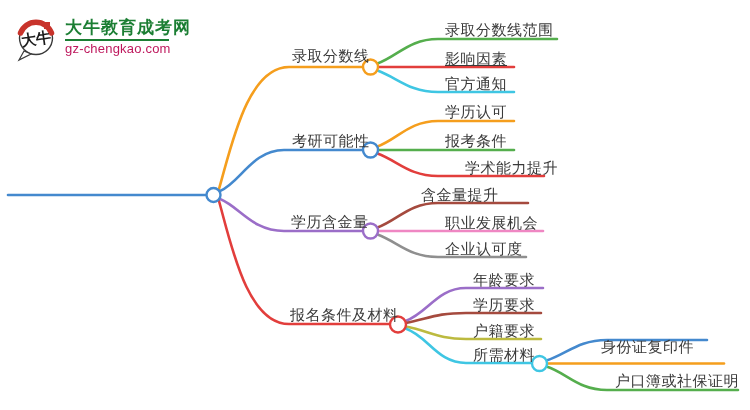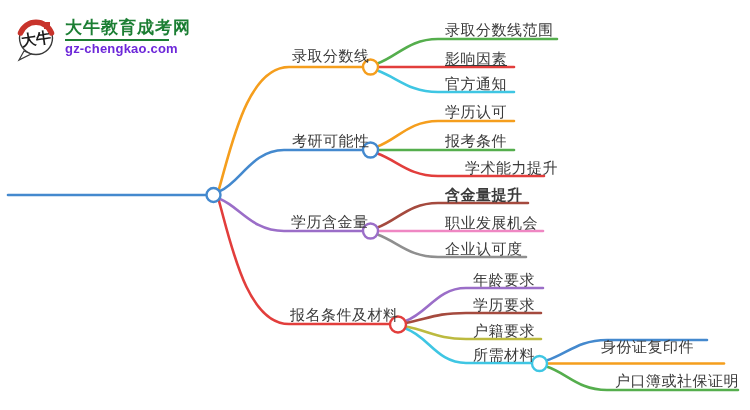--- a/index.html
+++ b/index.html
@@ -12,21 +12,21 @@
     position:absolute;white-space:nowrap;color:#3A3A3A;
     font-size:15px;line-height:15px;letter-spacing:0.5px;
   }
   .root-label{font-size:15px;letter-spacing:0.3px;}
   
   .logo{position:absolute;left:12px;top:12px;display:flex;align-items:center;}
   .logo-icon{width:48px;height:50px;flex:0 0 auto;}
   .logo-text{margin-left:5px;display:flex;flex-direction:column;}
   .logo-name{font-size:17px;font-weight:bold;color:#1B7E33;letter-spacing:1px;line-height:19px;}
   .logo-sep{height:2px;background:#1B7E33;margin:2px 0 1px 0;width:104px;}
-  .logo-url{font-size:13px;font-weight:bold;color:#6d28d9;line-height:14px;letter-spacing:0.2px;}
+  .logo-url{font-size:13px;font-weight:normal;color:#be185d;line-height:14px;letter-spacing:0.2px;}
 </style>
 </head>
 <body>
 
 <div class="stage">
 
   <svg class="links" width="750" height="410" viewBox="0 0 750 410" fill="none" stroke-linecap="round">
 
     <path d="M 8 195 L 206.5 195" stroke-width="2.6" stroke="#4489CE"></path>
 
@@ -86,21 +86,21 @@
   <div class="label" style="left:290px;top:307px;">报名条件及材料</div>
 
   <div class="label" style="left:445px;top:22px;">录取分数线范围</div>
   <div class="label" style="left:445px;top:51px;text-decoration:underline;">影响因素</div>
   <div class="label" style="left:445px;top:76px;">官方通知</div>
 
   <div class="label" style="left:445px;top:104px;">学历认可</div>
   <div class="label" style="left:445px;top:133px;">报考条件</div>
   <div class="label" style="left:445px;top:160px;margin-left:20px;">学术能力提升</div>
 
-  <div class="label" style="left:445px;top:187px;font-weight:bold;">含金量提升</div>
+  <div class="label" style="left:421px;top:187px;">含金量提升</div>
   <div class="label" style="left:445px;top:215px;">职业发展机会</div>
   <div class="label" style="left:445px;top:241px;">企业认可度</div>
 
   <div class="label" style="left:473px;top:272px;">年龄要求</div>
   <div class="label" style="left:473px;top:297px;">学历要求</div>
   <div class="label" style="left:473px;top:323px;">户籍要求</div>
   <div class="label" style="left:473px;top:347px;">所需材料</div>
 
   <div class="label" style="left:601px;top:323px;margin-top:16px;">身份证复印件</div>
   <div class="label" style="left:615px;top:373px;">户口簿或社保证明</div>

